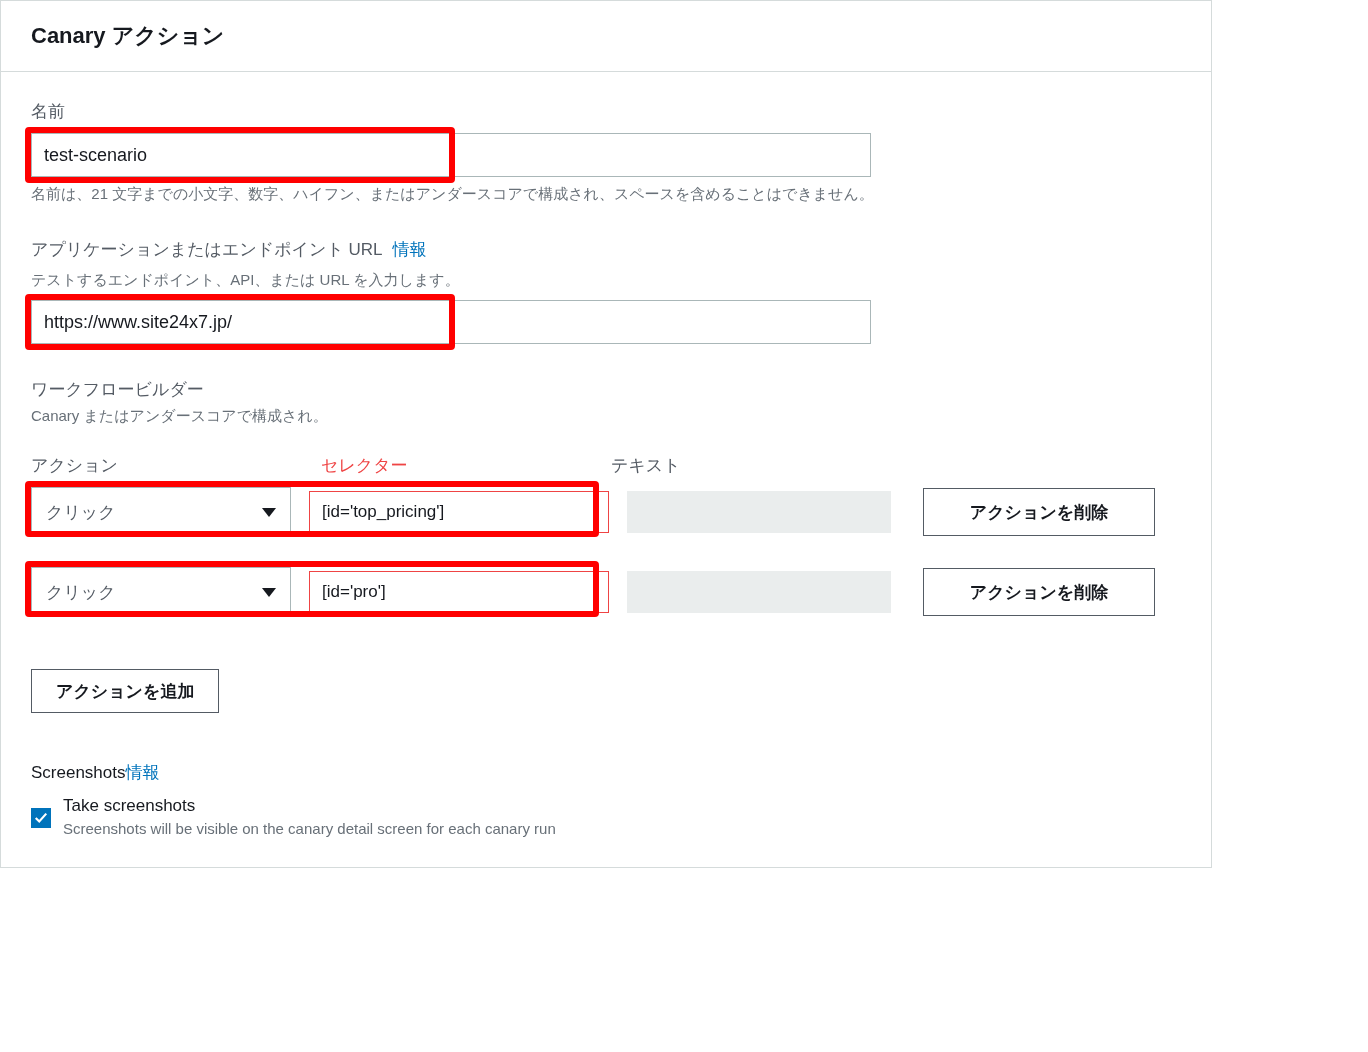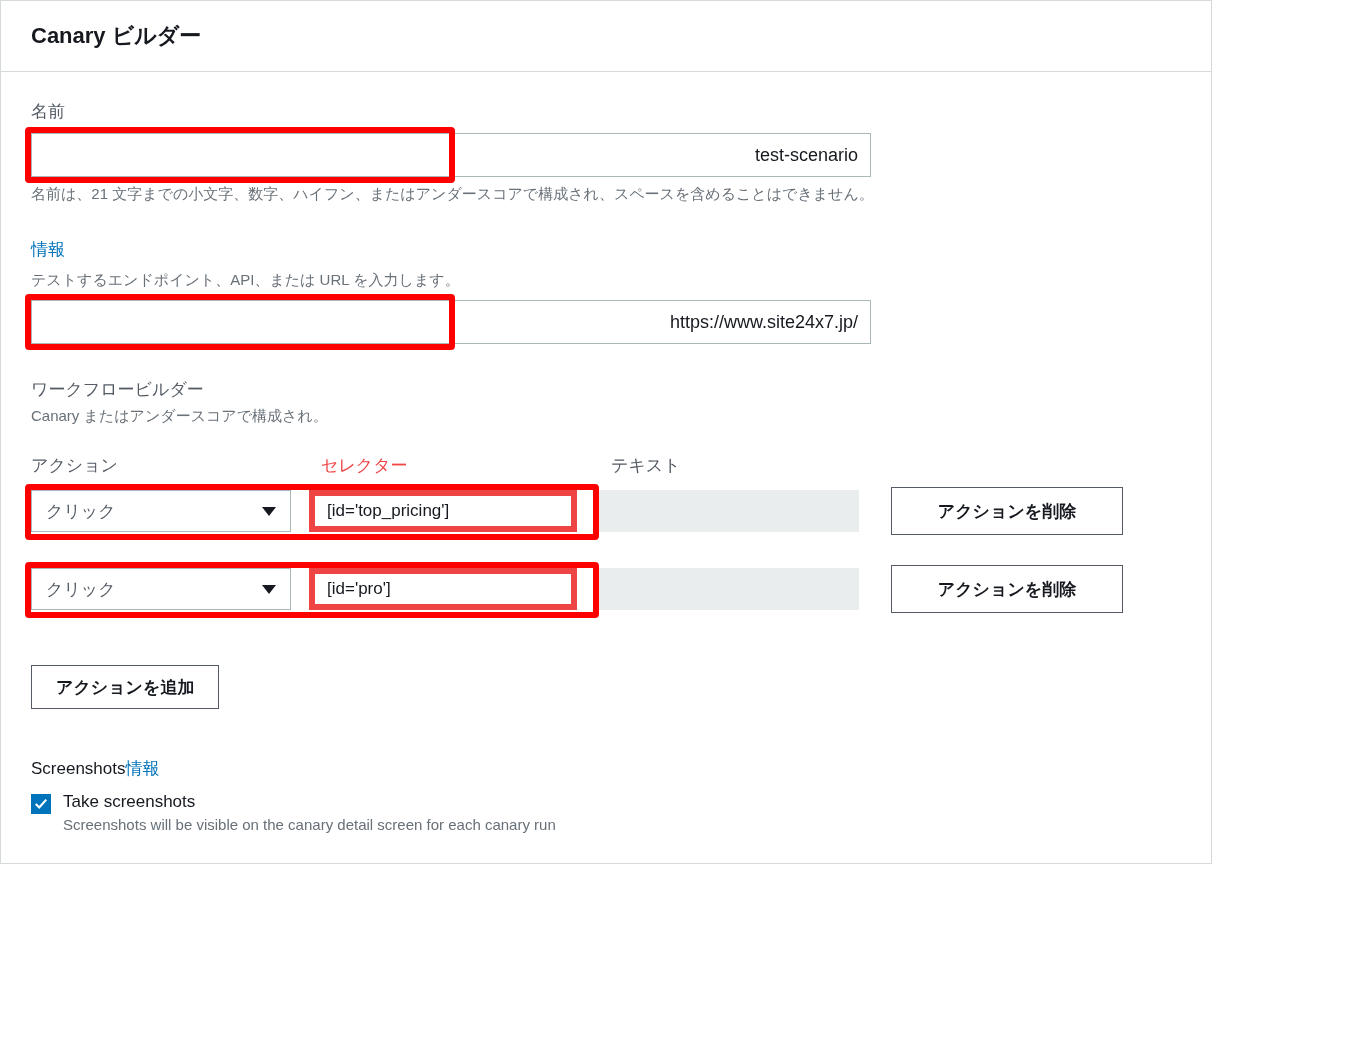--- a/index.html
+++ b/index.html
@@ -52,21 +52,21 @@
 .text-input {
   width: 840px;
   height: 44px;
   border: 1px solid #aab7b8;
   padding: 0 12px;
   font-size: 18px;
   color: #16191f;
   background: #fff;
 }
 .highlight-name { position: relative; }
-.highlight-name .text-input { position: relative; z-index: 1; text-align: right; }
+.highlight-name .text-input { position: relative; z-index: 1; }
 .name-red {
   position: absolute;
   top: -6px; left: -6px;
   width: 430px; height: 56px;
   border: 6px solid #ff0000;
   border-radius: 4px;
   pointer-events: none;
   z-index: 2;
 }
 .url-red {
@@ -107,41 +107,41 @@
   position: absolute;
   top: -6px; left: -6px;
   width: 574px; height: 56px;
   border: 6px solid #ff0000;
   border-radius: 4px;
   pointer-events: none;
   z-index: 2;
 }
 .select-box {
   width: 260px;
-  height: 42px;
+  height: 50px;
   border: 1px solid #aab7b8;
   background: #fff;
   display: flex;
   align-items: center;
   justify-content: space-between;
   padding: 0 14px;
   font-size: 17px;
   color: #545b64;
   margin-right: 18px;
 }
 .caret {
   width: 0; height: 0;
   border-left: 7px solid transparent;
   border-right: 7px solid transparent;
   border-top: 9px solid #16191f;
 }
 .selector-input {
-  width: 268px;
+  width: 300px;
   height: 42px;
-  border: 6px solid #ef4444;
+  border: 1px solid #ef4444;
   padding: 0 12px;
   font-size: 17px;
   color: #16191f;
   background: #fff;
   margin-right: 18px;
 }
 .text-input-disabled {
   width: 264px;
   height: 42px;
   background: #eaeded;
@@ -172,56 +172,57 @@
 .screenshots-section { margin-top: 48px; }
 .screenshots-label {
   font-size: 17px;
   color: #16191f;
   display: flex;
   align-items: baseline;
   margin-bottom: 12px;
 }
 .checkbox-row {
   display: flex;
-  align-items: flex-start;
+  align-items: center;
   gap: 12px;
 }
 .checkbox {
   width: 20px; height: 20px;
   background: #0073bb;
   display: flex;
   align-items: center;
   justify-content: center;
   flex-shrink: 0;
   margin-top: 2px;
 }
 .checkbox svg { width: 14px; height: 14px; }
 .checkbox-text { font-size: 17px; color: #16191f; }
 .checkbox-hint { font-size: 15px; color: #687078; margin-top: 4px; }
 </style>
 </head>
 <body>
 
 <div class="panel">
   <div class="panel-header">
-    <h2>Canary ビルダー</h2>
+    <h2>Canary アクション</h2>
   </div>
   <div class="panel-body">
 
     <div class="field-group">
       <div class="field-label">名前</div>
       <div class="highlight-name">
         <input class="text-input" value="test-scenario" style="">
         <div class="name-red"></div>
       </div>
       <div class="field-hint">名前は、21 文字までの小文字、数字、ハイフン、またはアンダースコアで構成され、スペースを含めることはできません。</div>
     </div>
 
     <div class="field-group">
       <div class="field-label">
+        <span>アプリケーションまたはエンドポイント URL</span>
         <a href="#" class="info-link">情報</a>
       </div>
       <div class="field-subhint">テストするエンドポイント、API、または URL を入力します。</div>
       <div class="highlight-name">
         <input class="text-input" value="https://www.site24x7.jp/" style="">
         <div class="url-red"></div>
       </div>
     </div>
 
     <div class="field-group" style="margin-bottom:12px;">

